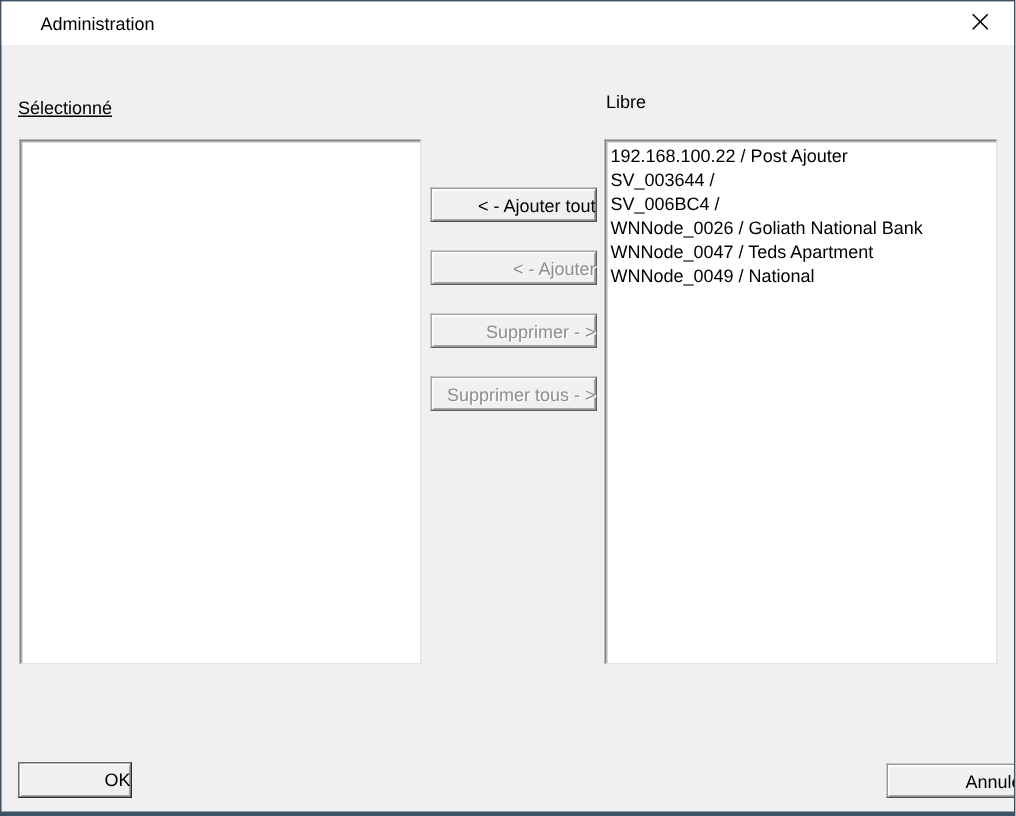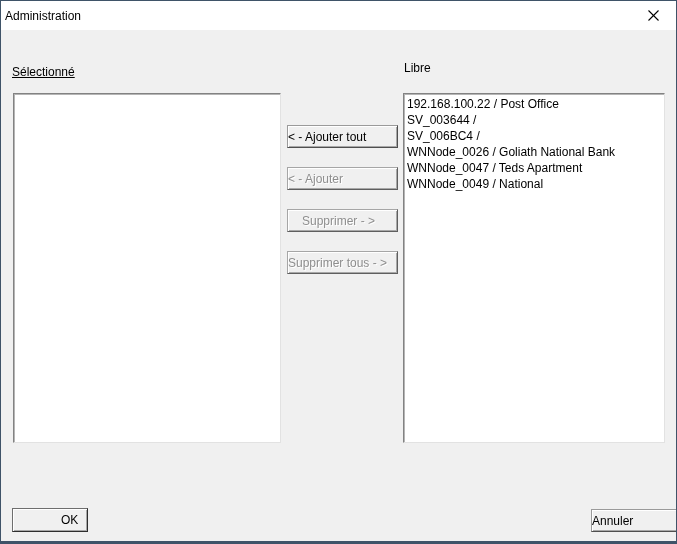--- a/index.html
+++ b/index.html
@@ -13,21 +13,21 @@
     border-bottom:3px solid #3f5368;
     overflow:hidden;
   }
 
   .titlebar{
     position:absolute;left:0;top:0;width:675px;height:29px;
     background:#ffffff;
     display:flex;align-items:center;
   }
   .titlebar .title{
-    margin-left:4px;font-size:12px;color:#000;white-space:nowrap;
+    margin-left:26px;font-size:12px;color:#000;white-space:nowrap;
   }
   .close-btn{
     position:absolute;right:0;top:0;width:45px;height:29px;
     display:flex;align-items:center;justify-content:center;
     background:transparent;cursor:default;
   }
 
   .field-label{
     position:absolute;font-size:12px;color:#000;white-space:nowrap;
   }
@@ -50,21 +50,21 @@
     padding-left:3px;white-space:nowrap;
   }
 
   .btn3d{
     position:absolute;
     background:#f0f0f0;
     border:1px solid;
     border-color:#9a9a9a #4f4f4f #4f4f4f #9a9a9a;
     box-shadow:inset 1px 1px 0 #ffffff, inset -1px -1px 0 #a8a8a8;
     font-size:12px;color:#000;
-    padding:0;text-align:left;
+    padding:0;text-align:right;
   }
   .btn3d.disabled{
     color:#8e8e8e;
     text-shadow:1px 1px 0 #ffffff;
     border-color:#a6a6a6 #5f5f5f #5f5f5f #a6a6a6;
   }
   .btn3d.default{
     border-color:#6e6e6e #2e2e2e #2e2e2e #6e6e6e;
     padding-left:48px;
   }
@@ -94,21 +94,21 @@
       </svg>
     </span>
   </div>
 
   <span class="field-label label-selected">Sélectionné</span>
   <span class="field-label label-free">Libre</span>
 
   <div class="listbox listbox-selected"></div>
 
   <div class="listbox listbox-free">
-      <div class="list-item">192.168.100.22 / Post Office</div>
+      <div class="list-item">192.168.100.22 / Post Ajouter</div>
       <div class="list-item">SV_003644 /</div>
       <div class="list-item">SV_006BC4 /</div>
       <div class="list-item">WNNode_0026 / Goliath National Bank</div>
       <div class="list-item">WNNode_0047 / Teds Apartment</div>
       <div class="list-item">WNNode_0049 / National</div>
     </div>
 
   <button class="btn3d mid-btn btn-add-all">&lt; - Ajouter tout</button>
   <button class="btn3d mid-btn btn-add disabled" disabled="disabled">&lt; - Ajouter</button>
   <button class="btn3d mid-btn btn-remove disabled" disabled="disabled">Supprimer - &gt;</button>

